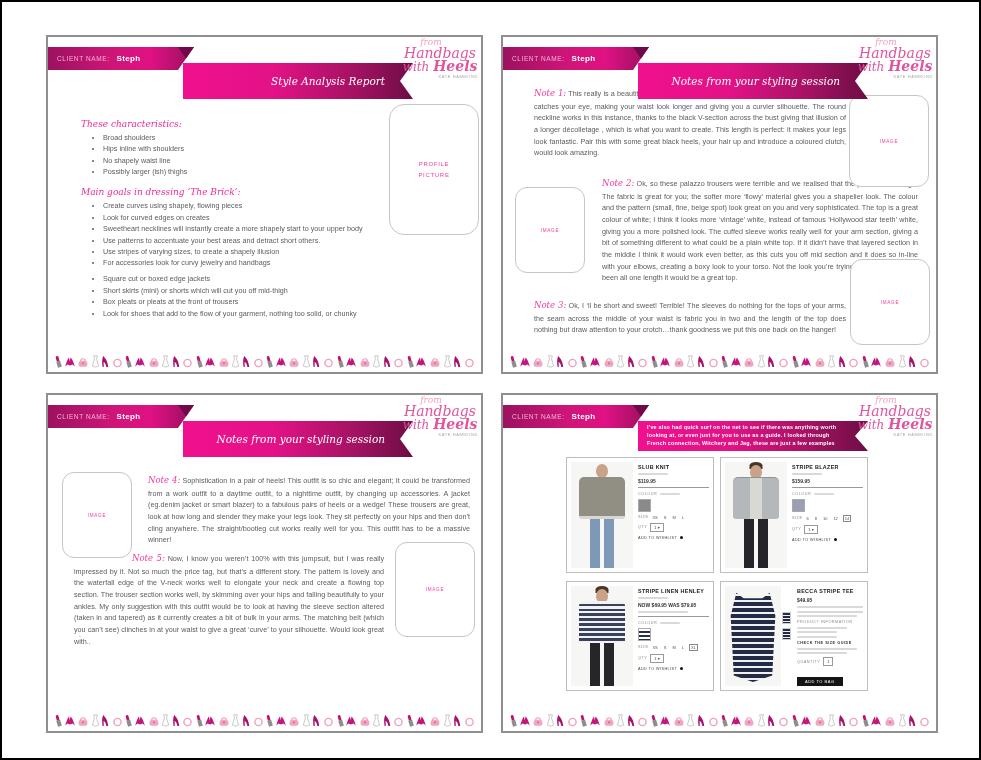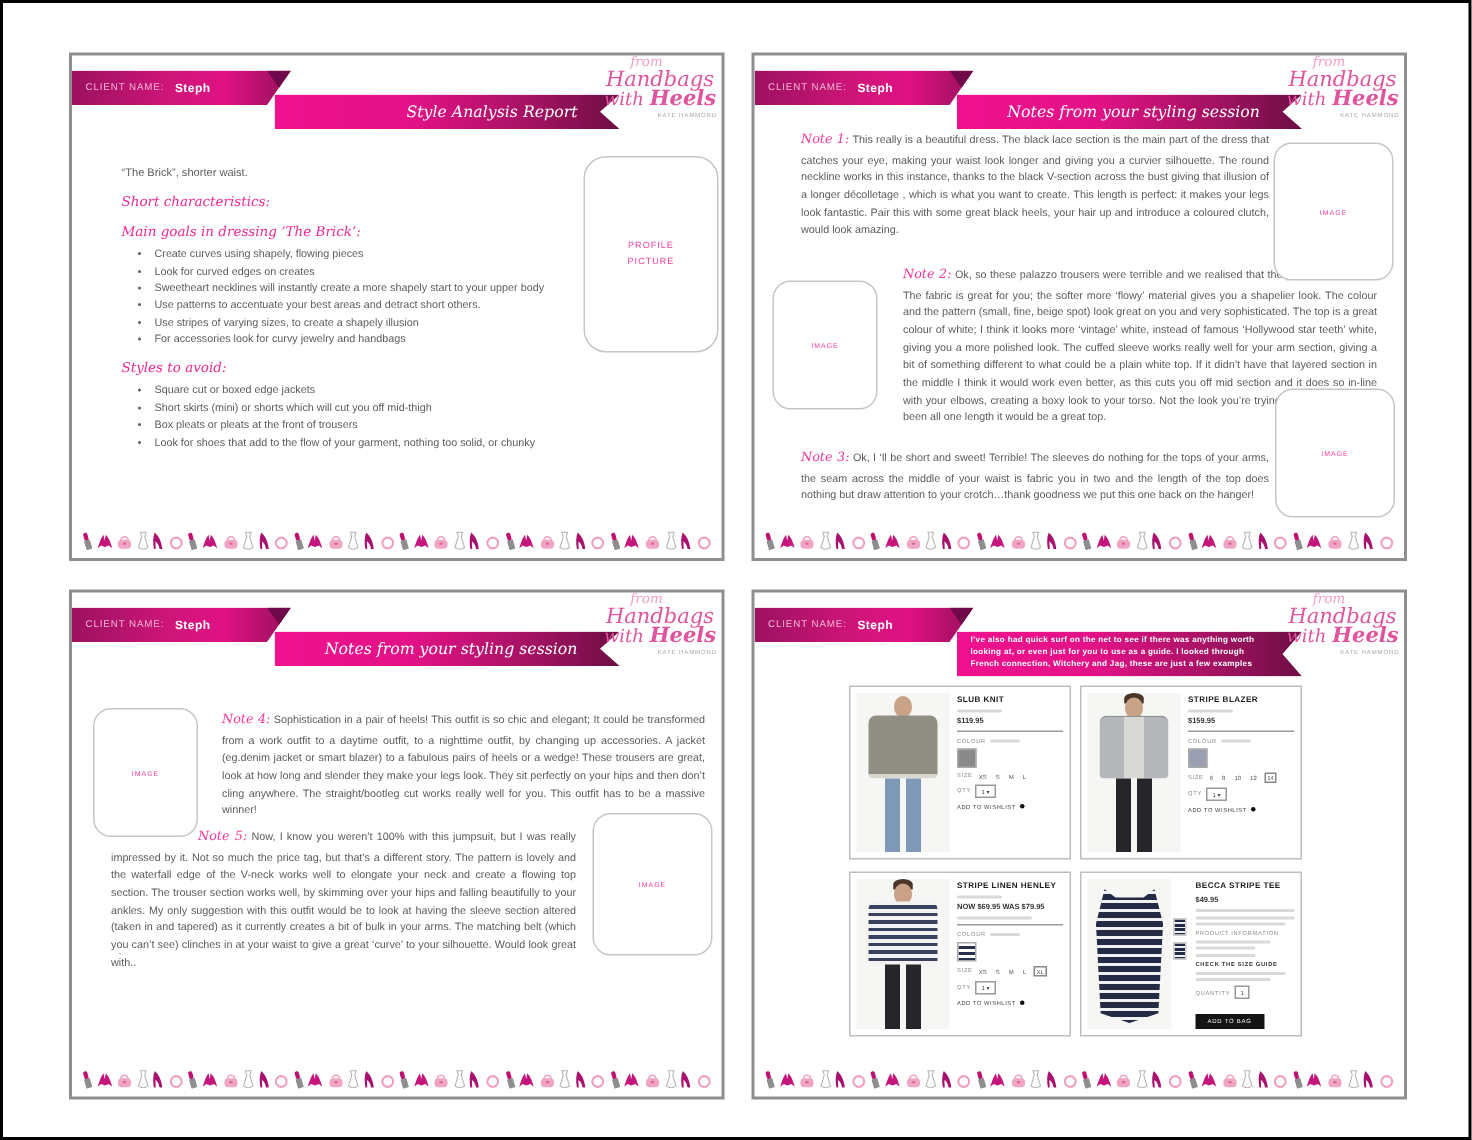--- a/index.html
+++ b/index.html
@@ -16,21 +16,21 @@
   .client-banner { position:absolute; left:0; top:10px; width:146px; height:23px;
     background:linear-gradient(90deg,#9c1160 0%,#cf1579 45%,#e01184 70%,#97105c 100%);
     display:flex; align-items:center; padding-left:9px; z-index:3;
     clip-path:polygon(0 0,100% 0,calc(100% - 16px) 100%,0 100%); }
   .client-banner::after { content:""; position:absolute; right:0; top:0;
     border-top:23px solid #70094a; border-left:16px solid transparent; }
   .cb-label { font-size:6.5px; letter-spacing:.6px; color:#f5b4d6; }
   .cb-name  { font-size:8px; font-weight:bold; color:#fff; margin-left:7px; letter-spacing:.3px; }
 
   
-  .ribbon { position:absolute; left:135px; top:26px; width:230px; height:23px;
+  .ribbon { position:absolute; left:135px; top:26px; width:230px; height:36px;
     background:linear-gradient(90deg,#f1108e 0%,#e21286 40%,#a31262 75%,#6d0d44 100%);
     clip-path:polygon(0 0,100% 0,calc(100% - 13px) 50%,100% 100%,0 100%);
     color:#fff; display:flex; align-items:center; justify-content:flex-end;
     padding-right:28px; z-index:2; }
   .script { font-family:"DejaVu Serif", cursive; font-style:italic; }
   .ribbon .rtext { font-size:10.5px; }
   .ribbon.note-ribbon { justify-content:flex-start; padding:3px 22px 3px 9px; height:30px;
     font-size:5.4px; font-weight:bold; line-height:1.45; letter-spacing:.2px; }
 
   
@@ -121,32 +121,36 @@
     <span class="rtext script" data-name="page-title">Style Analysis Report</span>
   </div>
   <div class="logo script" data-name="brand-logo">
     <span class="from" data-name="logo-from">from</span>
     <span class="l1" data-name="logo-handbags">Handbags</span>
     <span class="l2" data-name="logo-with-heels"><span>with</span> <b>Heels</b></span>
     <span class="byline" data-name="logo-byline">KATE HAMMOND</span>
   </div>
 
   <div class="p1-content" data-name="style-analysis-content">
-    <p class="bodytext" data-name="body-shape-text">“The Brick”, shorter waist.</p>
-    <div class="h-script script" data-name="heading-characteristics">Short characteristics:</div>
+    <div class="h-script script" data-name="heading-characteristics">These characteristics:</div>
+    <ul class="blist" data-name="characteristics-list">
+        <li data-name="characteristic-item">Broad shoulders</li>
+        <li data-name="characteristic-item">Hips inline with shoulders</li>
+        <li data-name="characteristic-item">No shapely waist line</li>
+        <li data-name="characteristic-item">Possibly larger (ish) thighs</li>
+      </ul>
     <div class="h-script script" data-name="heading-goals">Main goals in dressing ‘The Brick’:</div>
     <ul class="blist" data-name="goals-list">
         <li data-name="goal-item">Create curves using shapely, flowing pieces</li>
         <li data-name="goal-item">Look for curved edges on creates</li>
         <li data-name="goal-item">Sweetheart necklines will instantly create a more shapely start to your upper body</li>
         <li data-name="goal-item">Use patterns to accentuate your best areas and detract short others.</li>
         <li data-name="goal-item">Use stripes of varying sizes, to create a shapely illusion</li>
         <li data-name="goal-item">For accessories look for curvy jewelry and handbags</li>
       </ul>
-    <div class="h-script script" data-name="heading-avoid">Styles to avoid:</div>
     <ul class="blist" data-name="avoid-list">
         <li data-name="avoid-item">Square cut or boxed edge jackets</li>
         <li data-name="avoid-item">Short skirts (mini) or shorts which will cut you off mid-thigh</li>
         <li data-name="avoid-item">Box pleats or pleats at the front of trousers</li>
         <li data-name="avoid-item">Look for shoes that add to the flow of your garment, nothing too solid, or chunky</li>
       </ul>
   </div>
 
   <div class="img-box profile-box" data-name="profile-picture-placeholder">
     <span data-name="profile-picture-label" style="width:40px">PROFILE PICTURE</span>

